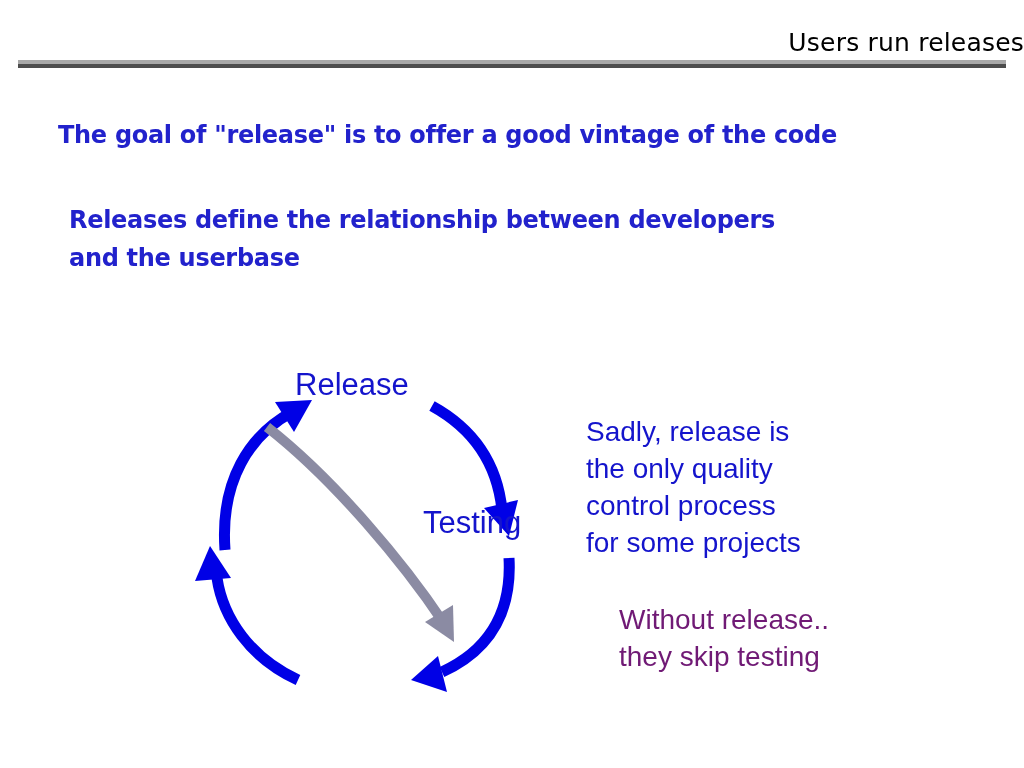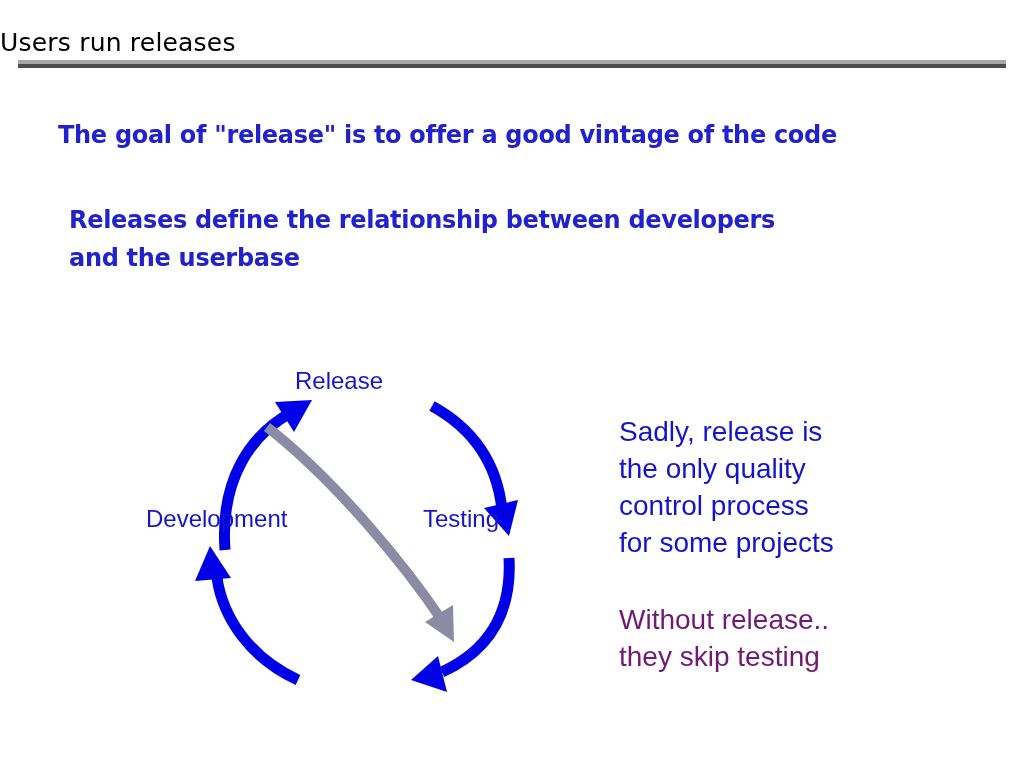--- a/index.html
+++ b/index.html
@@ -14,21 +14,21 @@
     overflow: hidden;
     font-family: "DejaVu Sans", sans-serif;
   }
 
   
   #slide-title {
     position: absolute;
     left: 0;
     top: 28px;
     width: 1024px;
-    text-align: left;
+    text-align: right;
     font-family: "DejaVu Sans", sans-serif;
     font-size: 25px;
     font-weight: 400;
     color: #000000;
     letter-spacing: 0.2px;
     white-space: nowrap;
   }
   #title-rule {
     position: absolute;
     left: 18px;
@@ -74,41 +74,41 @@
     height: 380px;
   }
   #cycle-diagram svg {
     position: absolute;
     left: 0;
     top: 0;
   }
   .node-label {
     position: absolute;
     font-family: "Liberation Sans", sans-serif;
-    font-size: 24px;
+    font-size: 31px;
     font-weight: 400;
     color: #1414cc;
     white-space: nowrap;
   }
   #node-release     { left: 175px; top: 17px; }
   #node-testing     { left: 303px; top: 155px; }
   #node-development { left: 26px;  top: 155px; }
   #node-repair      { left: 190px; top: 315px; }
 
   
   .note {
     position: absolute;
     font-family: "Liberation Sans", sans-serif;
     font-size: 28px;
     font-weight: 400;
     line-height: 37px;
     white-space: pre-line;
   }
   #note-blue {
-    left: 619px;
+    left: 586px;
     top: 413px;
     color: #1414cc;
   }
   #note-gray {
     left: 619px;
     top: 601px;
     color: #701a75;
   }
 </style>
 </head>
@@ -154,21 +154,20 @@
       <path d="M 147 77 C 215 130, 285 215, 323 272" stroke="#8b8ba3" stroke-width="10" fill="none" stroke-linecap="butt"></path>
       <polygon points="334 292, 333 255, 305 272" fill="#8b8ba3"></polygon>
     </g>
   </svg>
 
   <div class="node-label" id="node-release">Release</div>
 
   <div class="node-label" id="node-testing">Testing</div>
 
 
-  <div class="node-label" id="node-development">Development</div>
 </div>
 
 <div class="note" id="note-blue">Sadly, release is
 the only quality
 control process
 for some projects</div>
 
 <div class="note" id="note-gray">Without release..
 they skip testing</div>
 

